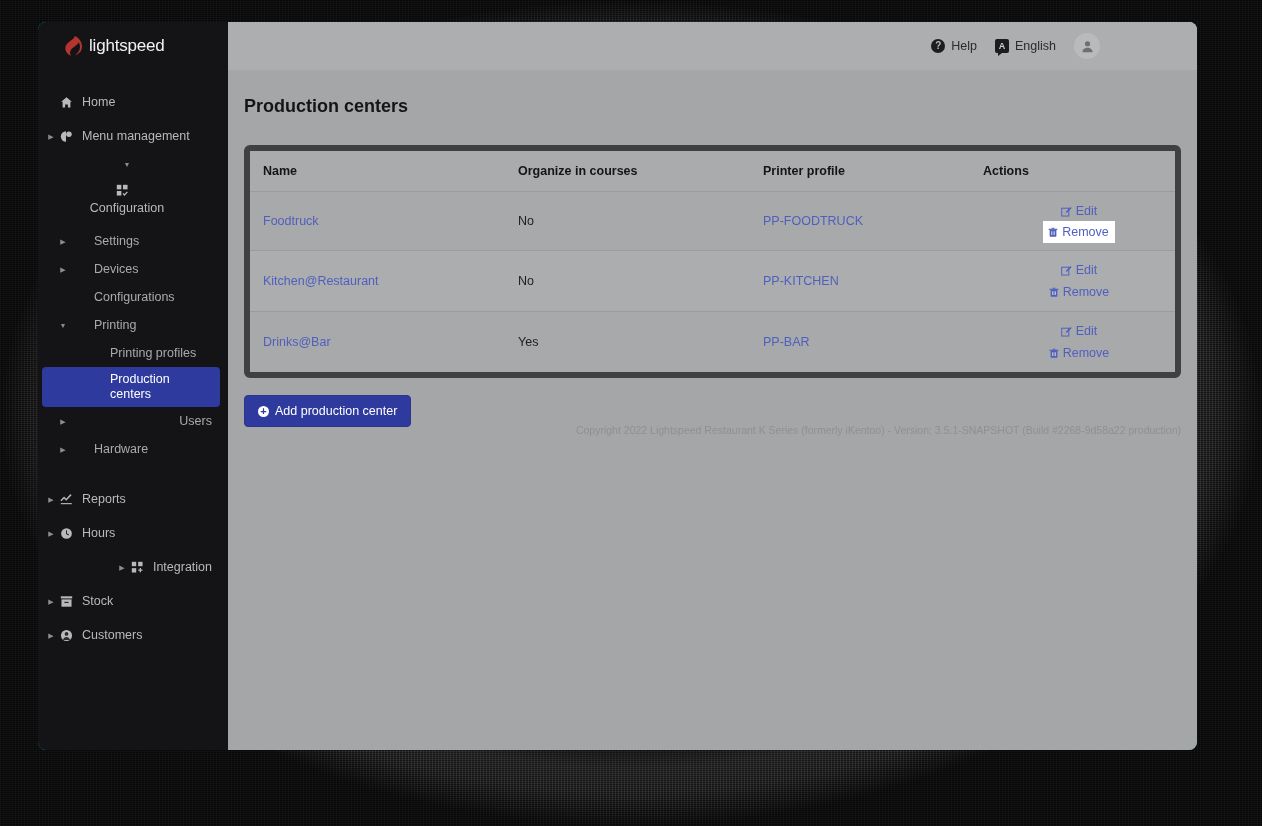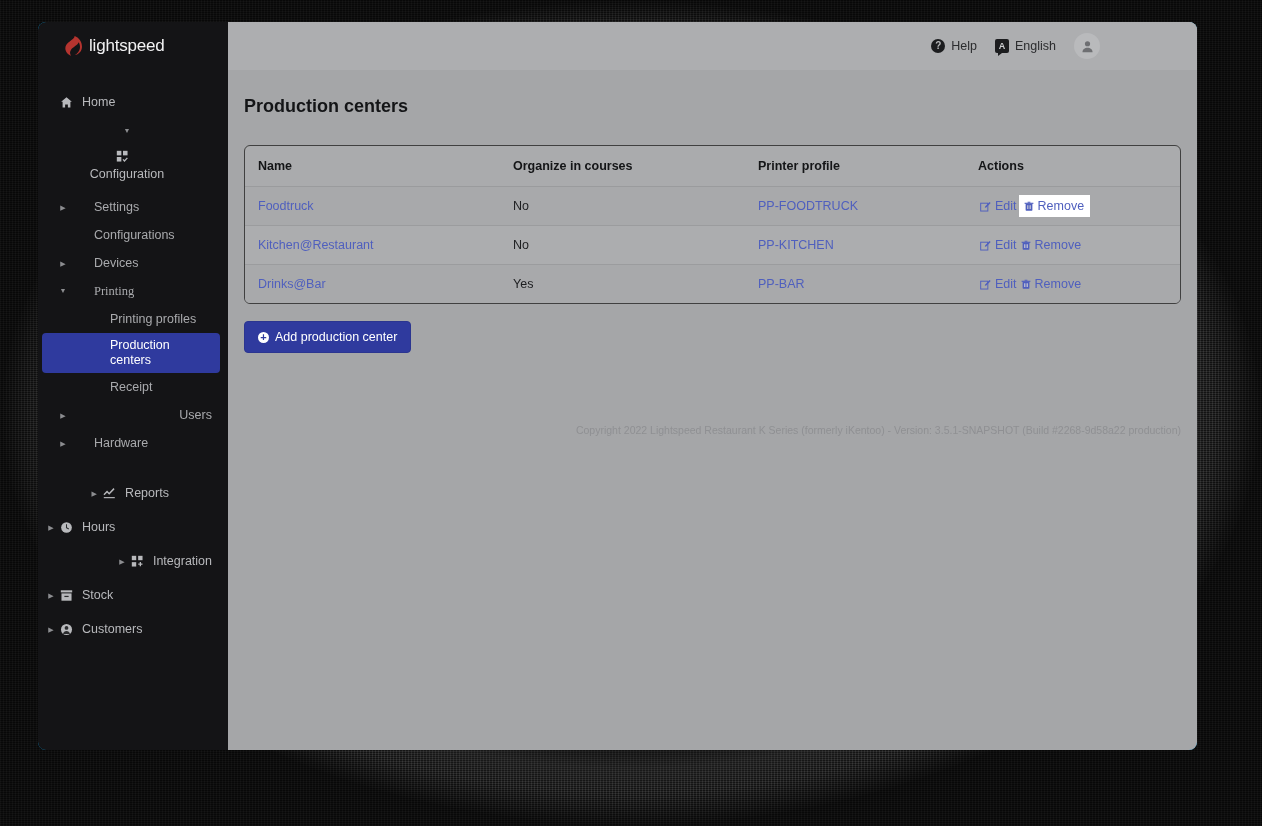--- a/index.html
+++ b/index.html
@@ -159,21 +159,21 @@
   .page-title {
     font-size: 18px;
     font-weight: 700;
     color: #141517;
     margin: 0 0 28px 0;
   }
 
   
   .card {
     background: #aaabad;
-    border: 1px solid #404040;
+    border: 6px solid #404040;
     border-radius: 6px;
     overflow: hidden;
     margin-bottom: 17px;
   }
   table { width: 100%; border-collapse: collapse; table-layout: fixed; }
   th, td {
     text-align: left;
     padding: 11px 0 11px 13px;
     font-size: 12.5px;
     vertical-align: middle;
@@ -192,21 +192,21 @@
   .col-name   { width: 255px; }
   .col-course { width: 245px; }
   .col-print  { width: 220px; }
   .col-act    { width: auto; }
   a.link {
     color: #4f5fbe;
     text-decoration: none;
     cursor: pointer;
     text-align: right;
   }
-  .actions { display: flex; align-items: center; gap: 0; }
+  .actions { display: flex; align-items: center; gap: 6px; flex-direction: column; }
   .act {
     display: inline-flex; align-items: center; gap: 4px;
     color: #4f5fbe; font-size: 12.5px; cursor: pointer;
     padding: 1px 2px;
   }
   .act svg { display:block; }
   .act.highlight {
     background: #ffffff;
     padding: 4px 6px 4px 5px;
     margin: -4px 0;
@@ -259,81 +259,86 @@
       <div class="nav" id="nav1">
           <div class="nav-item top" style="padding-left: 0px;">
             <span class="caret none">▶</span>
             <span class="ico">
               <svg width="13" height="13" viewBox="0 0 16 16">
                 <path d="M8 1.6 1.4 7.2h1.8V14h3.1v-3.6h3.4V14h3.1V7.2h1.8z" fill="#b8b9bc"></path>
               </svg>
             </span>
             <span class="lbl">Home</span>
           </div>
+          <div class="nav-item top" style="padding-left: 0px;">
+            <span class="caret">▶</span>
+            <span class="ico">
+              <svg width="13" height="13" viewBox="0 0 16 16">
+                <path d="M7.4 1.6a6.4 6.4 0 0 0 0 12.8z" fill="#b8b9bc"></path>
+                <circle cx="11" cy="5.2" r="3.4" fill="#b8b9bc"></circle>
+              </svg>
+            </span>
+            <span class="lbl">Menu management</span>
+          </div>
           <div class="nav-item top" style="padding-left: 0px; flex-direction: column;">
             <span class="caret">▼</span>
             <span class="ico">
               <svg width="13" height="13" viewBox="0 0 16 16">
                 <rect x="1" y="1" width="5.6" height="5.6" fill="#b8b9bc"></rect>
                 <rect x="8.6" y="1" width="5.6" height="5.6" fill="#b8b9bc"></rect>
                 <rect x="1" y="8.6" width="5.6" height="5.6" fill="#b8b9bc"></rect>
                 <path d="M8.6 11.6l1.8 1.9 3.6-3.8" stroke="#b8b9bc" stroke-width="1.6" fill="none"></path>
               </svg>
             </span>
             <span class="lbl">Configuration</span>
           </div>
           <div class="nav-item sub" style="padding-left: 12px;">
             <span class="caret">▶</span>
             <span class="ico none"></span>
             <span class="lbl">Settings</span>
           </div>
           <div class="nav-item sub" style="padding-left: 12px;">
+            <span class="caret">▶</span>
+            <span class="ico none"></span>
+            <span class="lbl">Devices</span>
+          </div>
+          <div class="nav-item sub" style="padding-left: 12px;">
             <span class="caret none">▶</span>
             <span class="ico none"></span>
             <span class="lbl">Configurations</span>
           </div>
           <div class="nav-item sub" style="padding-left: 12px;">
-            <span class="caret">▶</span>
-            <span class="ico none"></span>
-            <span class="lbl">Devices</span>
-          </div>
-          <div class="nav-item sub" style="padding-left: 12px; font-family: Liberation Serif, serif;">
             <span class="caret">▼</span>
             <span class="ico none"></span>
             <span class="lbl">Printing</span>
           </div>
           <div class="nav-item sub" style="padding-left: 28px;">
             <span class="caret none">▶</span>
             <span class="ico none"></span>
             <span class="lbl">Printing profiles</span>
           </div>
           <div class="nav-item active sub" style="padding-left: 28px;">
             <span class="caret none">▶</span>
             <span class="ico none"></span>
             <span class="lbl">Production centers</span>
-          </div>
-          <div class="nav-item sub" style="padding-left: 28px;">
-            <span class="caret none">▶</span>
-            <span class="ico none"></span>
-            <span class="lbl">Receipt</span>
           </div>
           <div class="nav-item sub" style="padding-left: 12px; justify-content: space-between;">
             <span class="caret">▶</span>
             <span class="ico none"></span>
             <span class="lbl">Users</span>
           </div>
           <div class="nav-item sub" style="padding-left: 12px; align-items: center;">
             <span class="caret">▶</span>
             <span class="ico none"></span>
             <span class="lbl">Hardware</span>
           </div>
         </div>
       <div class="nav-gap"></div>
       <div class="nav" id="nav2" style="padding-top:0">
-          <div class="nav-item top" style="padding-left: 0px; justify-content: center;">
+          <div class="nav-item top" style="padding-left: 0px;">
             <span class="caret">▶</span>
             <span class="ico">
               <svg width="13" height="13" viewBox="0 0 16 16">
                 <path d="M1.2 9.5 5 5.6l2.6 2.6L13.6 2" stroke="#b8b9bc" stroke-width="1.8" fill="none"></path>
                 <rect x="1" y="12.4" width="13.5" height="1.4" fill="#b8b9bc"></rect>
               </svg>
             </span>
             <span class="lbl">Reports</span>
           </div>
           <div class="nav-item top" style="padding-left: 0px;">

